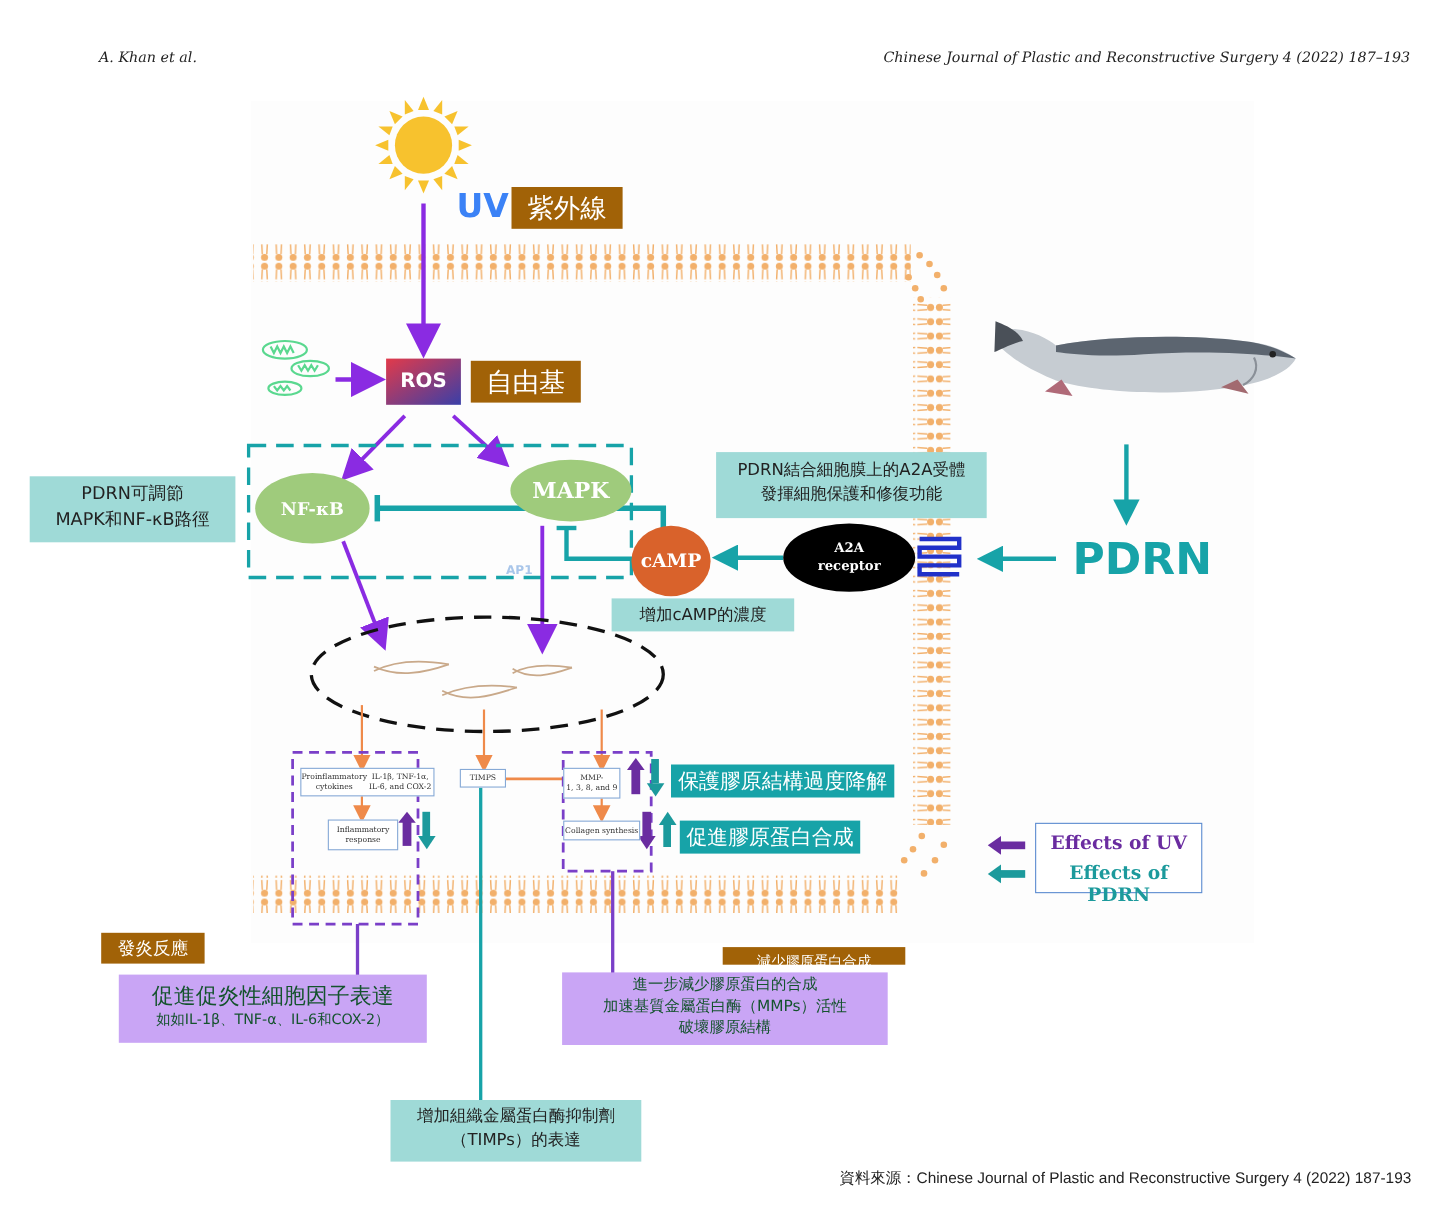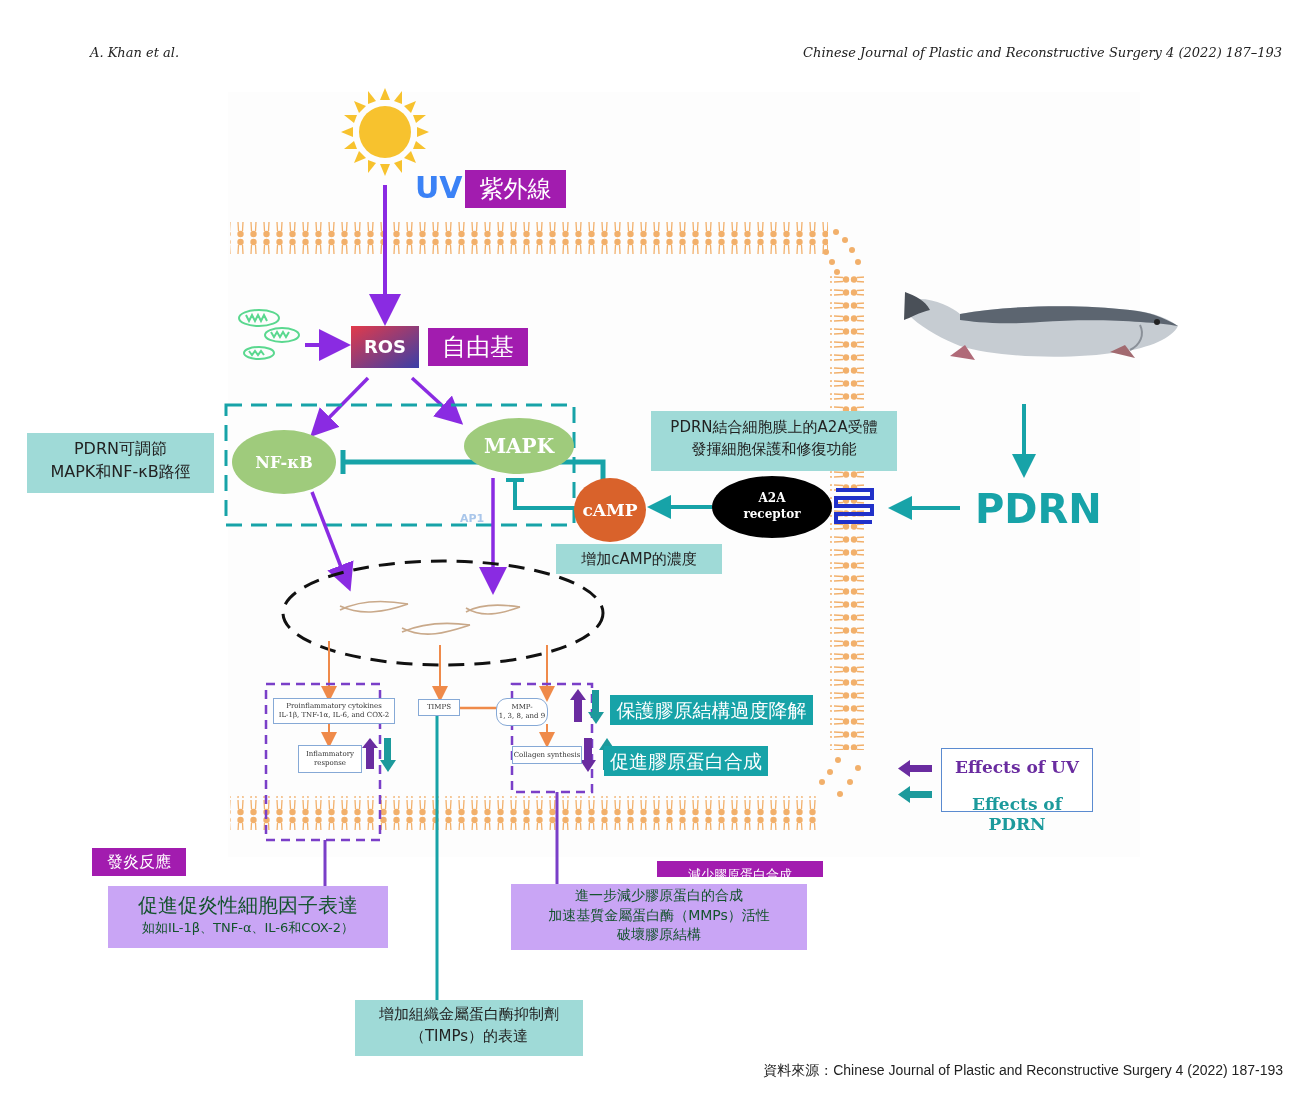--- a/index.html
+++ b/index.html
@@ -2,21 +2,21 @@
 <html><head>
 <meta charset="utf-8">
 <style>
   html, body { margin:0; padding:0; background:#ffffff; }
   body { width:1300px; height:1102px; position:relative; overflow:hidden; font-family:"DejaVu Sans", sans-serif; }
   .abs { position:absolute; }
   .hdr { font-family:"DejaVu Serif", serif; font-style:italic; font-size:13px; color:#222; }
   .panel { position:absolute; left:228px; top:92px; width:912px; height:765px; background:#fdfdfd; }
   svg#diagram { position:absolute; left:0; top:0; }
   .box-teal { position:absolute; background:#9fdad7; color:#222; text-align:center; line-height:1.45; }
-  .box-purple { position:absolute; background:#a21caf; color:#fff; text-align:center; }
+  .box-purple { position:absolute; background:#a16207; color:#fff; text-align:center; }
   .box-lavender { position:absolute; background:#c9a5f5; color:#14532d; text-align:center; line-height:1.4; }
   .box-tealdark { position:absolute; background:#17a3a8; color:#fff; text-align:center; }
   .ell { position:absolute; border-radius:50%; display:flex; align-items:center; justify-content:center; font-family:"DejaVu Serif", serif; font-weight:bold; color:#fff; }
   .small-box { position:absolute; background:#fff; border:1.5px solid #86a9d6; font-family:"DejaVu Serif", serif; font-size:7px; color:#333; text-align:center; line-height:1.25; display:flex; align-items:center; justify-content:center; }
   .legend { position:absolute; left:941px; top:748px; width:150px; height:62px; border:1.5px solid #5b8bd0; background:#fff; font-family:"DejaVu Serif", serif; font-weight:bold; font-size:17px; text-align:center; }
 </style>
 </head>
 <body>
 
 <div class="abs hdr" style="left:90px;top:45px;">A. Khan et al.</div>
@@ -229,32 +229,32 @@
   <div>PDRN可調節</div>
   <div>MAPK和NF-κB路徑</div>
 </div>
 <div class="box-teal" style="left:651px;top:411px;width:246px;height:60px;font-size:15px;padding-top:6px;box-sizing:border-box;">
   <div>PDRN結合細胞膜上的A2A受體</div>
   <div>發揮細胞保護和修復功能</div>
 </div>
 <div class="box-teal" style="left:556px;top:544px;width:166px;height:30px;line-height:30px;font-size:15px;">增加cAMP的濃度</div>
 
 <div class="box-tealdark" style="left:610px;top:695px;width:203px;height:30px;line-height:30px;font-size:19px;">保護膠原結構過度降解</div>
-<div class="box-tealdark" style="left:604px;top:746px;width:164px;height:30px;line-height:30px;font-size:19px;">促進膠原蛋白合成</div>
-
-<div class="small-box" style="left:273px;top:698px;width:120px;height:24px;flex-direction:column;">
+<div class="box-tealdark" style="left:618px;top:746px;width:164px;height:30px;line-height:30px;font-size:19px;">促進膠原蛋白合成</div>
+
+<div class="small-box" style="left:273px;top:698px;width:120px;height:24px;flex-direction:row;">
   <span>Proinflammatory cytokines</span>
   <span>IL-1β, TNF-1α, IL-6, and COX-2</span>
 </div>
 <div class="small-box" style="left:298px;top:745px;width:62px;height:26px;flex-direction:column;">
   <span>Inflammatory</span>
   <span>response</span>
 </div>
 <div class="small-box" style="left:418px;top:699px;width:40px;height:15px;">TIMPS</div>
-<div class="small-box" style="left:496px;top:698px;width:50px;height:26px;flex-direction:column;border-radius:11px;">
+<div class="small-box" style="left:512px;top:698px;width:50px;height:26px;flex-direction:column;">
   <span>MMP-</span>
   <span>1, 3, 8, and 9</span>
 </div>
 <div class="small-box" style="left:512px;top:746px;width:68px;height:16px;">Collagen synthesis</div>
 
 <div class="box-purple" style="left:92px;top:848px;width:94px;height:28px;line-height:28px;font-size:16px;">發炎反應</div>
 <div class="box-purple" style="left:657px;top:861px;width:166px;height:16px;line-height:28px;font-size:13px;">減少膠原蛋白合成</div>
 
 <div class="box-lavender" style="left:108px;top:886px;width:280px;height:62px;">
   <div style="font-size:20px;margin-top:5px;">促進促炎性細胞因子表達</div>
@@ -266,16 +266,16 @@
   <div>破壞膠原結構</div>
 </div>
 
 <div class="box-teal" style="left:355px;top:1000px;width:228px;height:56px;font-size:15px;padding-top:4px;box-sizing:border-box;">
   <div>增加組織金屬蛋白酶抑制劑</div>
   <div>（TIMPs）的表達</div>
 </div>
 
 <div class="legend">
   <div style="color:#6a2ca0;margin-top:8px;">Effects of UV</div>
-  <div style="color:#1c9a9c;margin-top:17px;">Effects of PDRN</div>
+  <div style="color:#1c9a9c;margin-top:7px;">Effects of PDRN</div>
 </div>
 
 <div class="abs" style="right:17px;top:1062px;font-size:14px;color:#222;font-family:'Liberation Sans', sans-serif;">資料來源：Chinese Journal of Plastic and Reconstructive Surgery 4 (2022) 187-193</div>
 
 </body></html>

